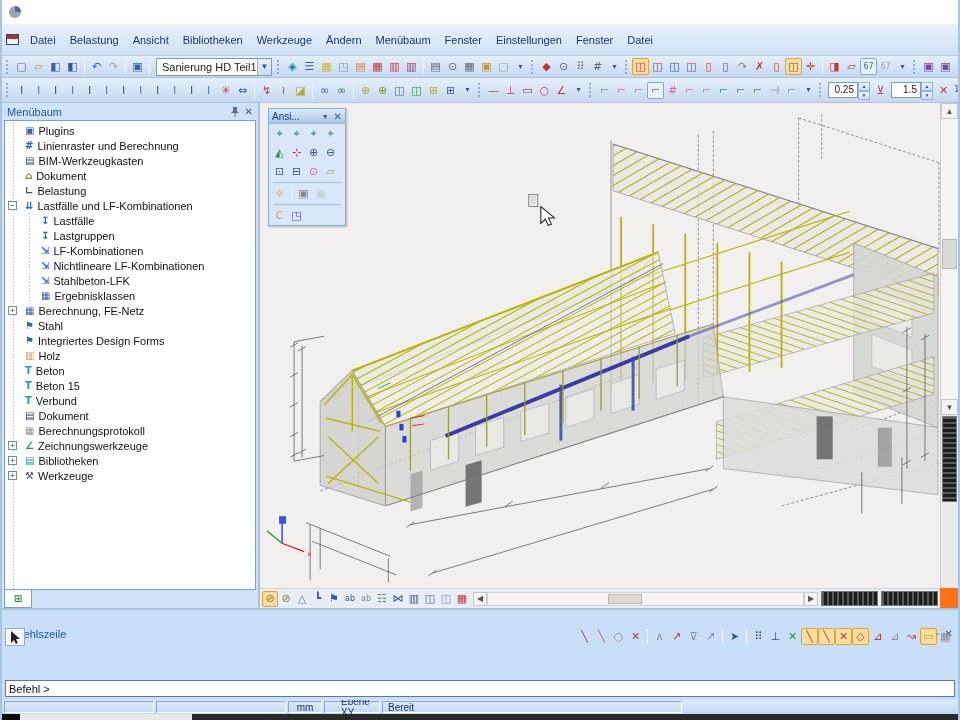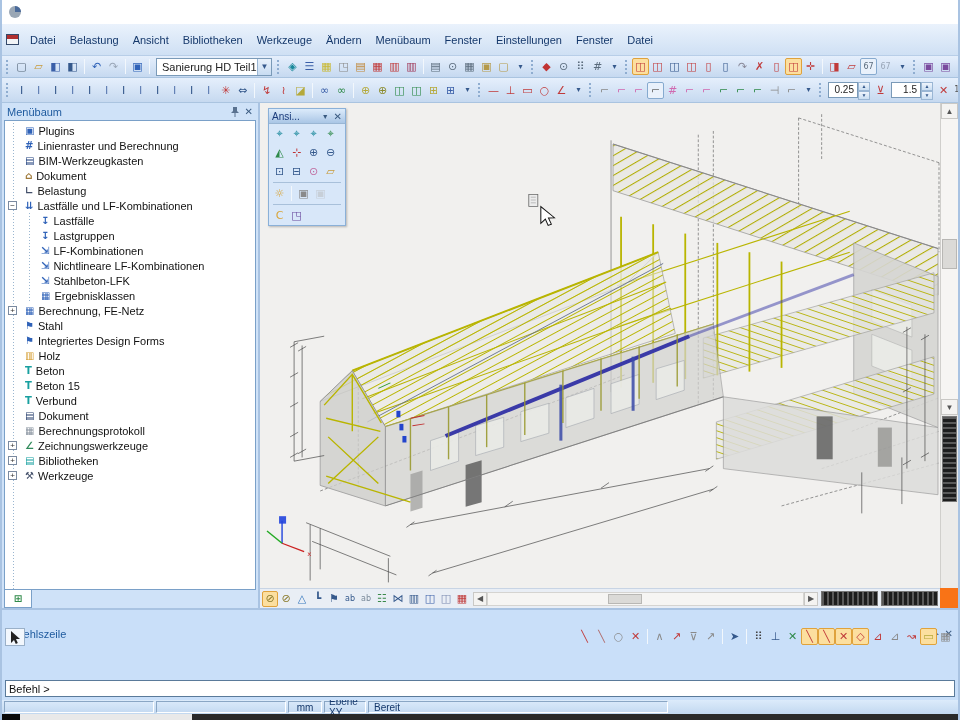--- a/index.html
+++ b/index.html
@@ -92,21 +92,21 @@
   .cmdicons{position:absolute;right:4px;top:18px;display:flex;align-items:center;}
   .cmdinput{position:absolute;left:3px;right:3px;top:70px;height:17px;border:1px solid #5a7a9a;
             background:#fff;font-family:"Liberation Sans",sans-serif;font-size:11px;padding:0 3px;color:#111;}
   
   .status{height:14px;flex:0 0 auto;background:linear-gradient(#dcebfb,#c2d8f0);display:flex;align-items:stretch;padding:1px 2px;}
   .scell{font-size:10px;color:#15386b;display:flex;align-items:center;justify-content:center;margin-right:2px;}
   .scell.sunk{border:1px solid;border-color:#8aa6c4 #fff #fff #8aa6c4;}
   .scell:nth-child(1){width:150px;}
   .scell:nth-child(2){width:130px;}
   .scell:nth-child(3){width:34px;}
-  .scell:nth-child(4){width:42px;justify-content:flex-start;padding-left:4px;}
+  .scell:nth-child(4){width:56px;justify-content:flex-start;padding-left:16px;}
   .scell:nth-child(5){width:300px;justify-content:flex-start;padding-left:5px;}
   .scell:nth-child(6){flex:1;margin:0;}
   .bstrip{height:6px;flex:0 0 auto;display:flex;}
   .bstrip .b1{width:18px;background:#0a0a0a;}
   .bstrip .b2{width:172px;background:#e9e9e9;}
   .bstrip .b3{flex:1;background:#2a2a2a;}
 </style>
 </head>
 <body>
 

